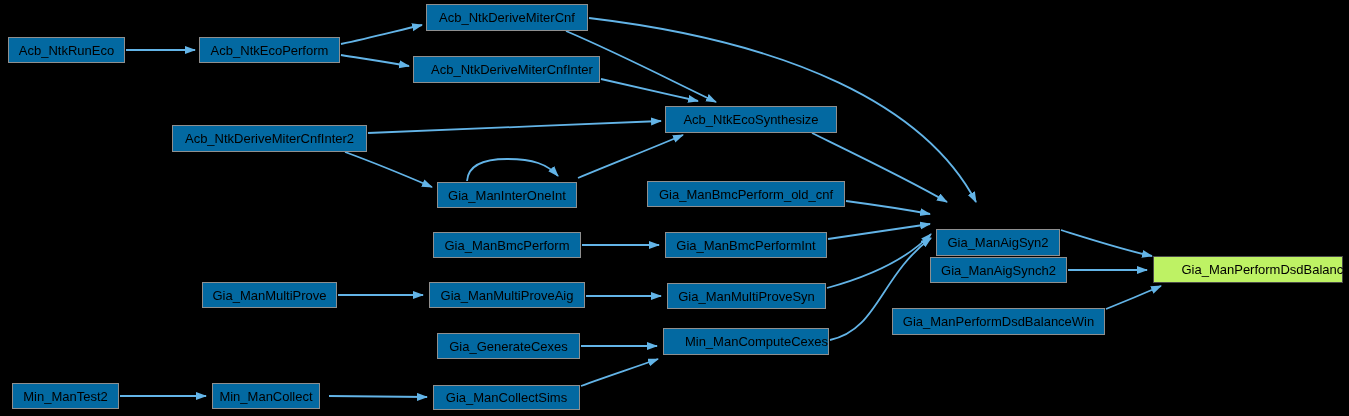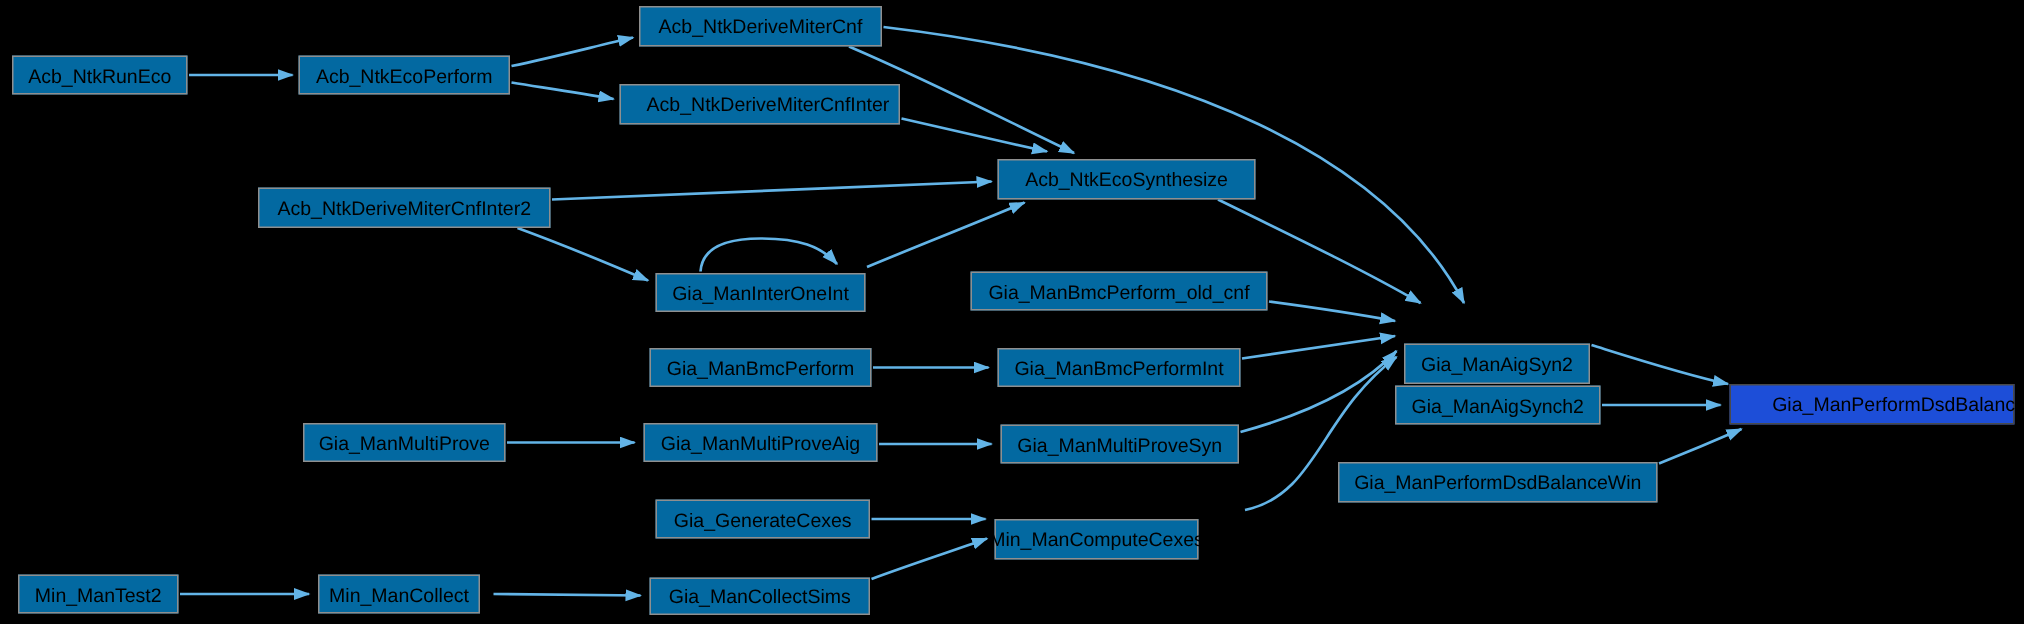--- a/index.html
+++ b/index.html
@@ -16,21 +16,21 @@
     box-sizing:border-box;
     display:flex;align-items:center;justify-content:center;
     background:#0369a1;
     border:1px solid #8f8f8f;
     color:#000;
     font-size:13px;
     white-space:nowrap;
     cursor:pointer;
   }
   .node.highlight{
-    background:#1d4ed8;
+    background:#bef264;
     border-color:#4a4a4a;
     cursor:default;
     padding-left:36px;
   }
   .edge{fill:none;stroke-width:1.8px;}
 </style>
 </head>
 <body>
 
 <div id="graph">
@@ -116,21 +116,21 @@
       </div>
       <div class="node" style="left: 667px; top: 283px; width: 159px; height: 26px;">
         <span>Gia_ManMultiProveSyn</span>
       </div>
       <div class="node" style="left: 892px; top: 308px; width: 213px; height: 27px;">
         <span>Gia_ManPerformDsdBalanceWin</span>
       </div>
       <div class="node" style="left: 437px; top: 333px; width: 143px; height: 26px;">
         <span>Gia_GenerateCexes</span>
       </div>
-      <div class="node" style="left: 663px; top: 346px; width: 136px; height: 27px;">
+      <div class="node" style="left: 663px; top: 328px; width: 166px; height: 27px; justify-content: flex-end;">
         <span>Min_ManComputeCexes</span>
       </div>
       <div class="node" style="left: 12px; top: 383px; width: 107px; height: 26px;">
         <span>Min_ManTest2</span>
       </div>
       <div class="node" style="left: 212px; top: 383px; width: 108px; height: 26px;">
         <span>Min_ManCollect</span>
       </div>
       <div class="node" style="left: 433px; top: 385px; width: 147px; height: 25px;">
         <span>Gia_ManCollectSims</span>

